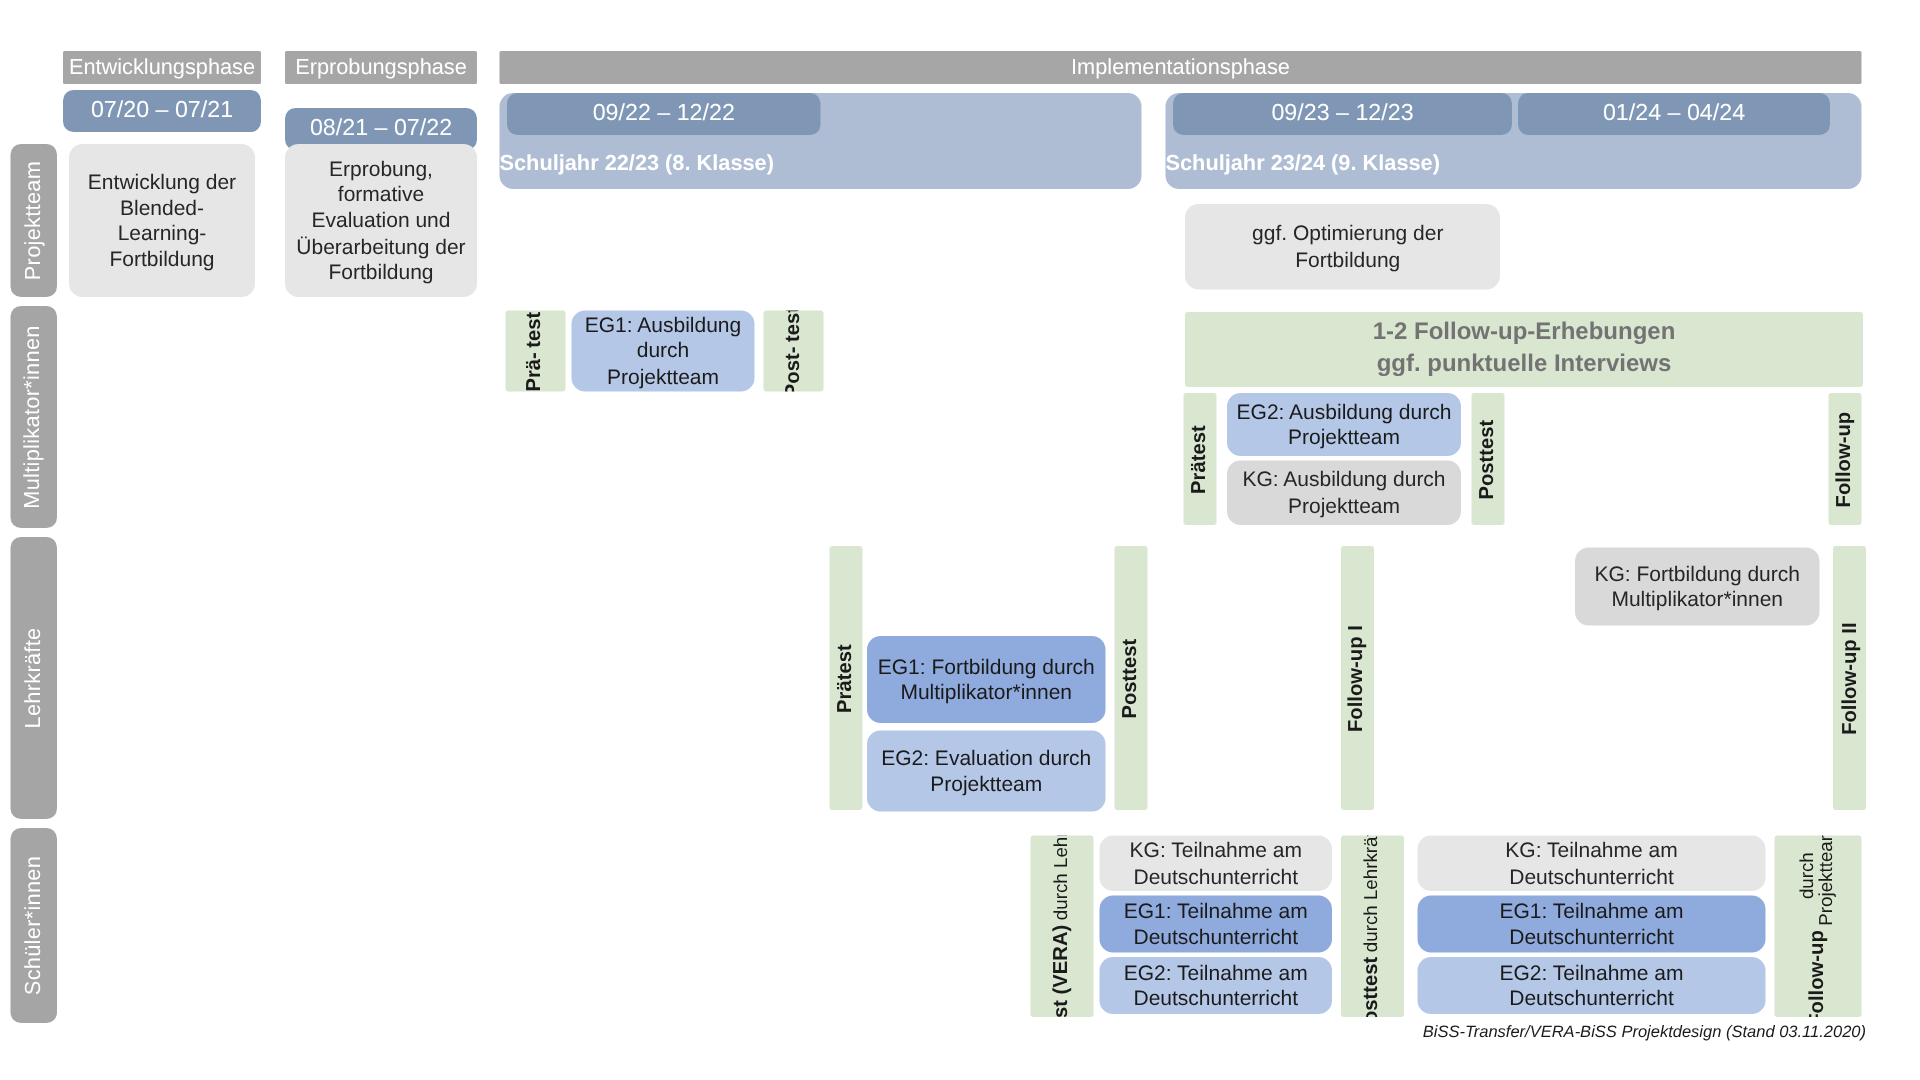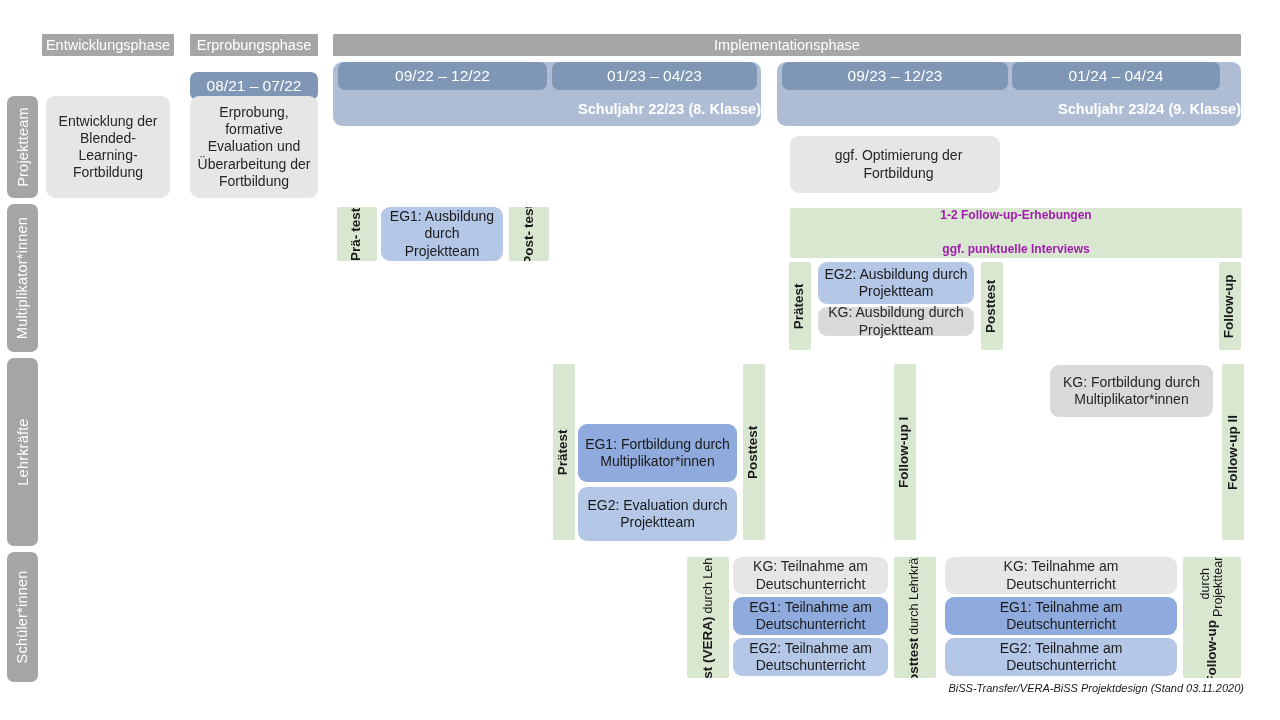--- a/index.html
+++ b/index.html
@@ -60,21 +60,21 @@
     font-size: 15.5px;
   }
 
   
   .schoolyear {
     background: #aebdd4;
     color: #ffffff;
     border-radius: 9px;
     display: flex;
     align-items: flex-end;
-    justify-content: flex-end;
+    justify-content: flex-start;
     font-size: 14.5px;
     font-weight: bold;
     padding-bottom: 9px;
   }
 
   
   .box {
     border-radius: 9px;
     display: flex;
     align-items: center;
@@ -92,26 +92,25 @@
   
   .green {
     background: #d9e6d0;
     border-radius: 2px;
     display: flex;
     align-items: center;
     justify-content: center;
     overflow: hidden;
   }
   .green.banner {
-    font-size: 12px;
+    font-size: 16px;
     font-weight: bold;
     text-align: center;
     line-height: 1.3;
-    color: #a21caf;
-    justify-content: space-between;
+    color: #737373;
   }
   .green .vwrap {
     transform: rotate(-90deg);
     white-space: nowrap;
     display: flex;
     flex-direction: column;
     align-items: center;
     justify-content: center;
     line-height: 1.1;
   }
@@ -148,28 +147,28 @@
     <span>Implementationsphase</span>
   </div>
 
   <div class="abs schoolyear" style="left:333px; top:62px; width:428px; height:64px;">
     <span>Schuljahr 22/23 (8. Klasse)</span>
   </div>
   <div class="abs schoolyear" style="left:777px; top:62px; width:464px; height:64px;">
     <span>Schuljahr 23/24 (9. Klasse)</span>
   </div>
 
+  <div class="abs period" style="left:42px; top:60px; width:132px; height:28px;">
+    <span>07/20 – 07/21</span>
+  </div>
   <div class="abs period" style="left:190px; top:72px; width:128px; height:28px;">
     <span>08/21 – 07/22</span>
   </div>
   <div class="abs period" style="left:338px; top:62px; width:209px; height:28px;">
     <span>09/22 – 12/22</span>
-  </div>
-  <div class="abs period" style="left:552px; top:62px; width:205px; height:28px;">
-    <span>01/23 – 04/23</span>
   </div>
   <div class="abs period" style="left:782px; top:62px; width:226px; height:28px;">
     <span>09/23 – 12/23</span>
   </div>
   <div class="abs period" style="left:1012px; top:62px; width:208px; height:28px;">
     <span>01/24 – 04/24</span>
   </div>
 
   <div class="abs rowlabel" style="left:7px; top:96px; width:31px; height:102px;">
     <span class="vtxt">Projektteam</span>
@@ -216,21 +215,21 @@
   </div>
 
   <div class="abs green" style="left:789px; top:262px; width:22px; height:88px;">
     <div class="vwrap">
         <span class="vstrong">Prätest</span>
       </div>
   </div>
   <div class="abs box blue2" style="left:818px; top:262px; width:156px; height:42px;">
     <span>EG2: Ausbildung durch Projektteam</span>
   </div>
-  <div class="abs box grayd" style="left:818px; top:307px; width:156px; height:29px;">
+  <div class="abs box grayd" style="left:818px; top:307px; width:156px; height:43px;">
     <span>KG: Ausbildung durch Projektteam</span>
   </div>
   <div class="abs green" style="left:981px; top:262px; width:22px; height:88px;">
     <div class="vwrap">
         <span class="vstrong">Posttest</span>
       </div>
   </div>
   <div class="abs green" style="left:1219px; top:262px; width:22px; height:88px;">
     <div class="vwrap">
         <span class="vstrong">Follow-up</span>

